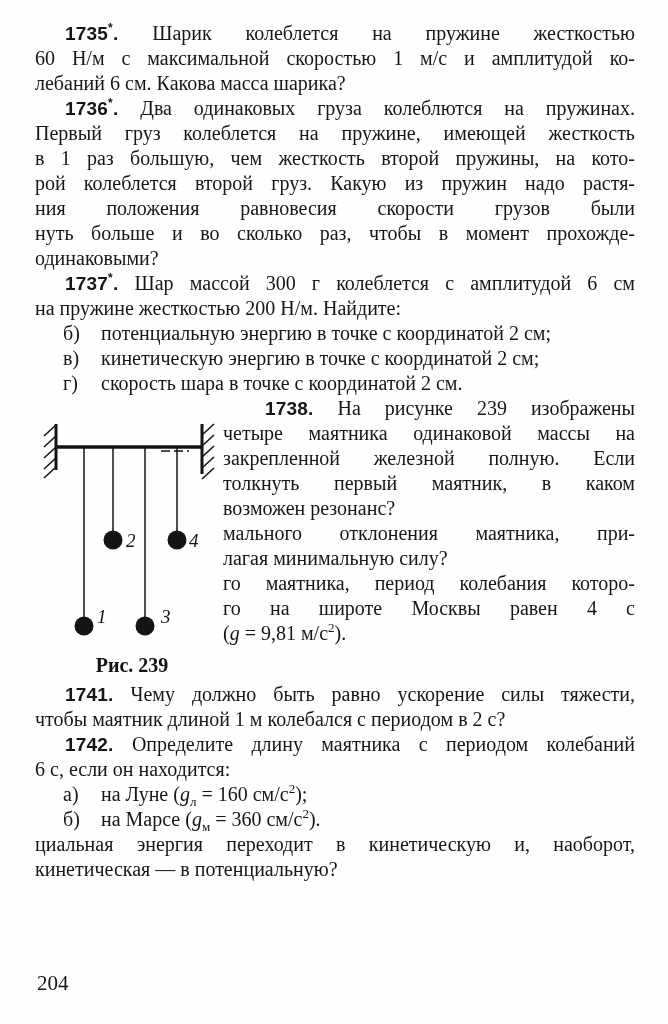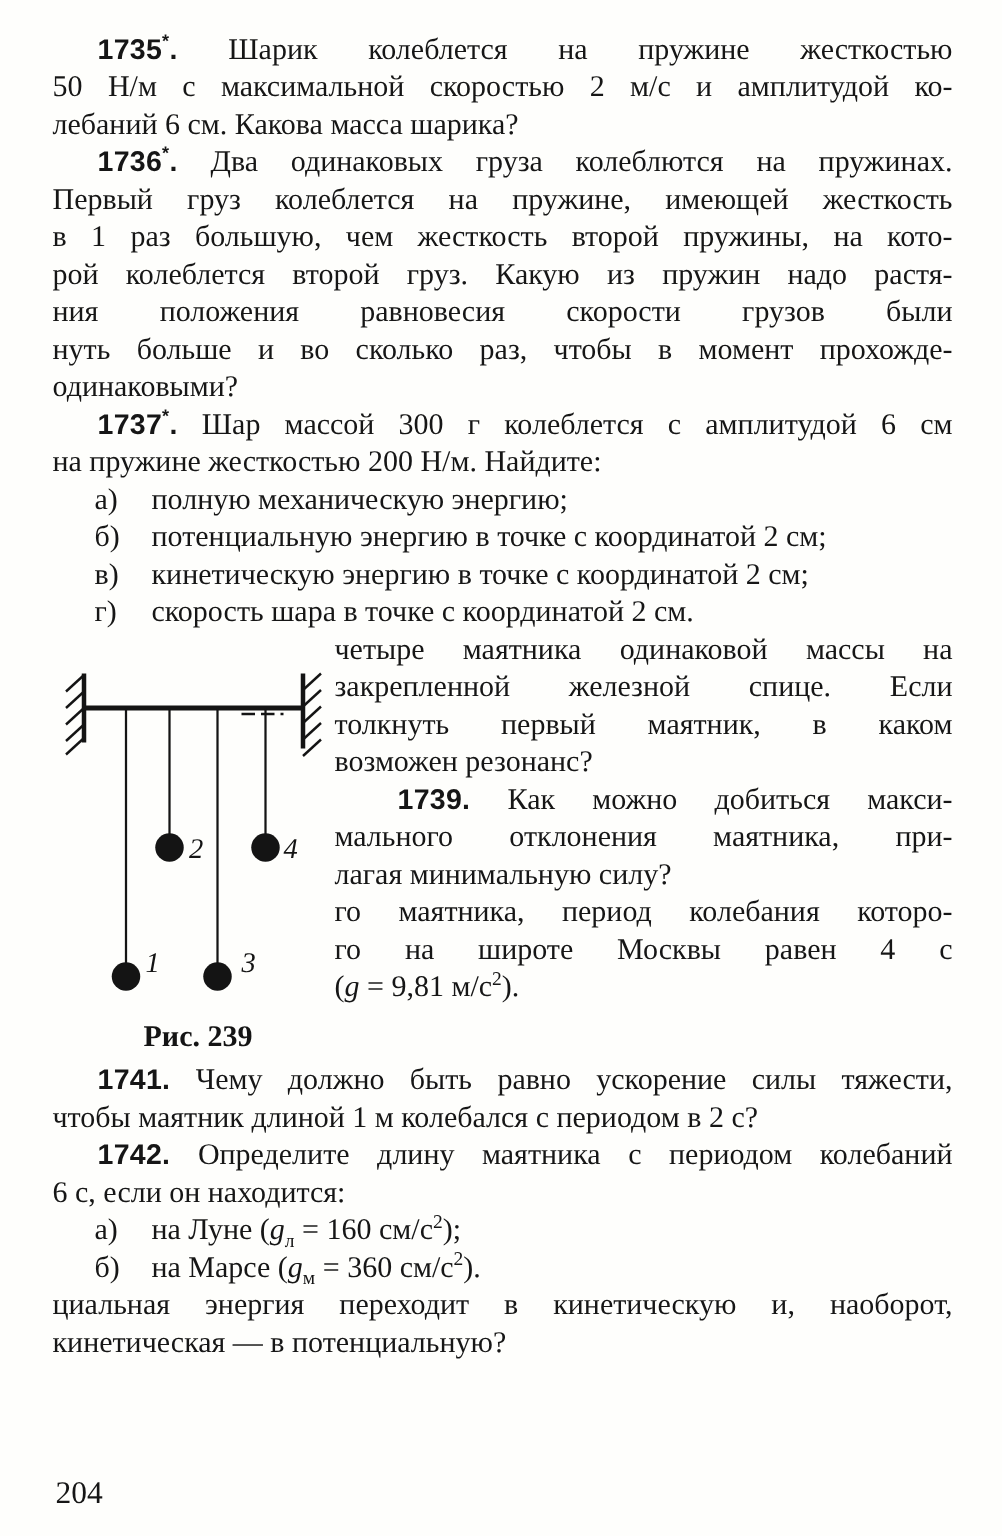--- a/index.html
+++ b/index.html
@@ -47,21 +47,21 @@
     flex: none;
     width: 188px;
     padding-top: 18px;
   }
   .beside-col { flex: 1 1 auto; min-width: 0; }
   sub { font-size: 13px; line-height: 0; }
   sup { font-size: 13px; line-height: 0; }
   .page-number {
     position: absolute;
     left: 37px;
-    bottom: 16px;
+    bottom: 28px;
     font-size: 21px;
   }
   svg .stroke { stroke: #141414; }
   .fig-caption-text {
     font-family: "Liberation Serif", serif;
     font-weight: 700;
     font-size: 20px;
   }
   .fig-label {
     font-family: "Liberation Serif", serif;
@@ -70,36 +70,35 @@
   }
 </style>
 </head>
 <body>
 
 <div class="page">
 
   <div>
       <div class="para">
         <div class="line j first"><b class="pnum">1735<sup class="star">*</sup>.</b> Шарик колеблется на пружине жесткостью</div>
-        <div class="line j">50 Н/м с максимальной скоростью 2 м/с и амплитудой ко-</div>
+        <div class="line j">60 Н/м с максимальной скоростью 1 м/с и амплитудой ко-</div>
         <div class="line">лебаний 6 см. Какова масса шарика?</div>
       </div>
       <div class="para">
         <div class="line j first"><b class="pnum">1736<sup class="star">*</sup>.</b> Два одинаковых груза колеблются на пружинах.</div>
         <div class="line j">Первый груз колеблется на пружине, имеющей жесткость</div>
         <div class="line j">в 1 раз большую, чем жесткость второй пружины, на кото-</div>
         <div class="line j">рой колеблется второй груз. Какую из пружин надо растя-</div>
         <div class="line j">ния положения равновесия скорости грузов были</div>
         <div class="line j">нуть больше и во сколько раз, чтобы в момент прохожде-</div>
         <div class="line">одинаковыми?</div>
       </div>
       <div class="para">
         <div class="line j first"><b class="pnum">1737<sup class="star">*</sup>.</b> Шар массой 300 г колеблется с амплитудой 6 см</div>
         <div class="line">на пружине жесткостью 200 Н/м. Найдите:</div>
-        <div class="item line"><span class="marker">а)</span><span>полную механическую энергию;</span></div>
         <div class="item line"><span class="marker">б)</span><span>потенциальную энергию в точке с координатой 2 см;</span></div>
         <div class="item line"><span class="marker">в)</span><span>кинетическую энергию в точке с координатой 2 см;</span></div>
         <div class="item line"><span class="marker">г)</span><span>скорость шара в точке с координатой 2 см.</span></div>
       </div>
     </div>
 
   <div class="fig-row">
     <div class="fig-col">
       <svg width="188" height="262" viewBox="0 0 188 262">
 
@@ -139,27 +138,27 @@
         <text class="fig-label" x="62" y="209" fill="#141414">1</text>
         <text class="fig-label" x="91" y="133" fill="#141414">2</text>
         <text class="fig-label" x="126" y="209" fill="#141414">3</text>
         <text class="fig-label" x="154" y="133" fill="#141414">4</text>
 
         <text class="fig-caption-text" x="97" y="258" text-anchor="middle" fill="#141414">Рис. 239</text>
       </svg>
     </div>
     <div class="beside-col">
         <div class="para">
+          <div class="line j first"><b class="pnum">1738.</b> На рисунке 239 изображены</div>
           <div class="line j">четыре маятника одинаковой массы на</div>
-          <div class="line j">закрепленной железной спице. Если</div>
+          <div class="line j">закрепленной железной полную. Если</div>
           <div class="line j">толкнуть первый маятник, в каком</div>
           <div class="line">возможен резонанс?</div>
         </div>
         <div class="para">
-          <div class="line j first"><b class="pnum">1739.</b> Как можно добиться макси-</div>
           <div class="line j">мального отклонения маятника, при-</div>
           <div class="line">лагая минимальную силу?</div>
         </div>
         <div class="para">
           <div class="line j">го маятника, период колебания которо-</div>
           <div class="line j">го на широте Москвы равен 4 с</div>
           <div class="line">(<i>g</i> = 9,81 м/с<sup>2</sup>).</div>
         </div>
       </div>
   </div>

